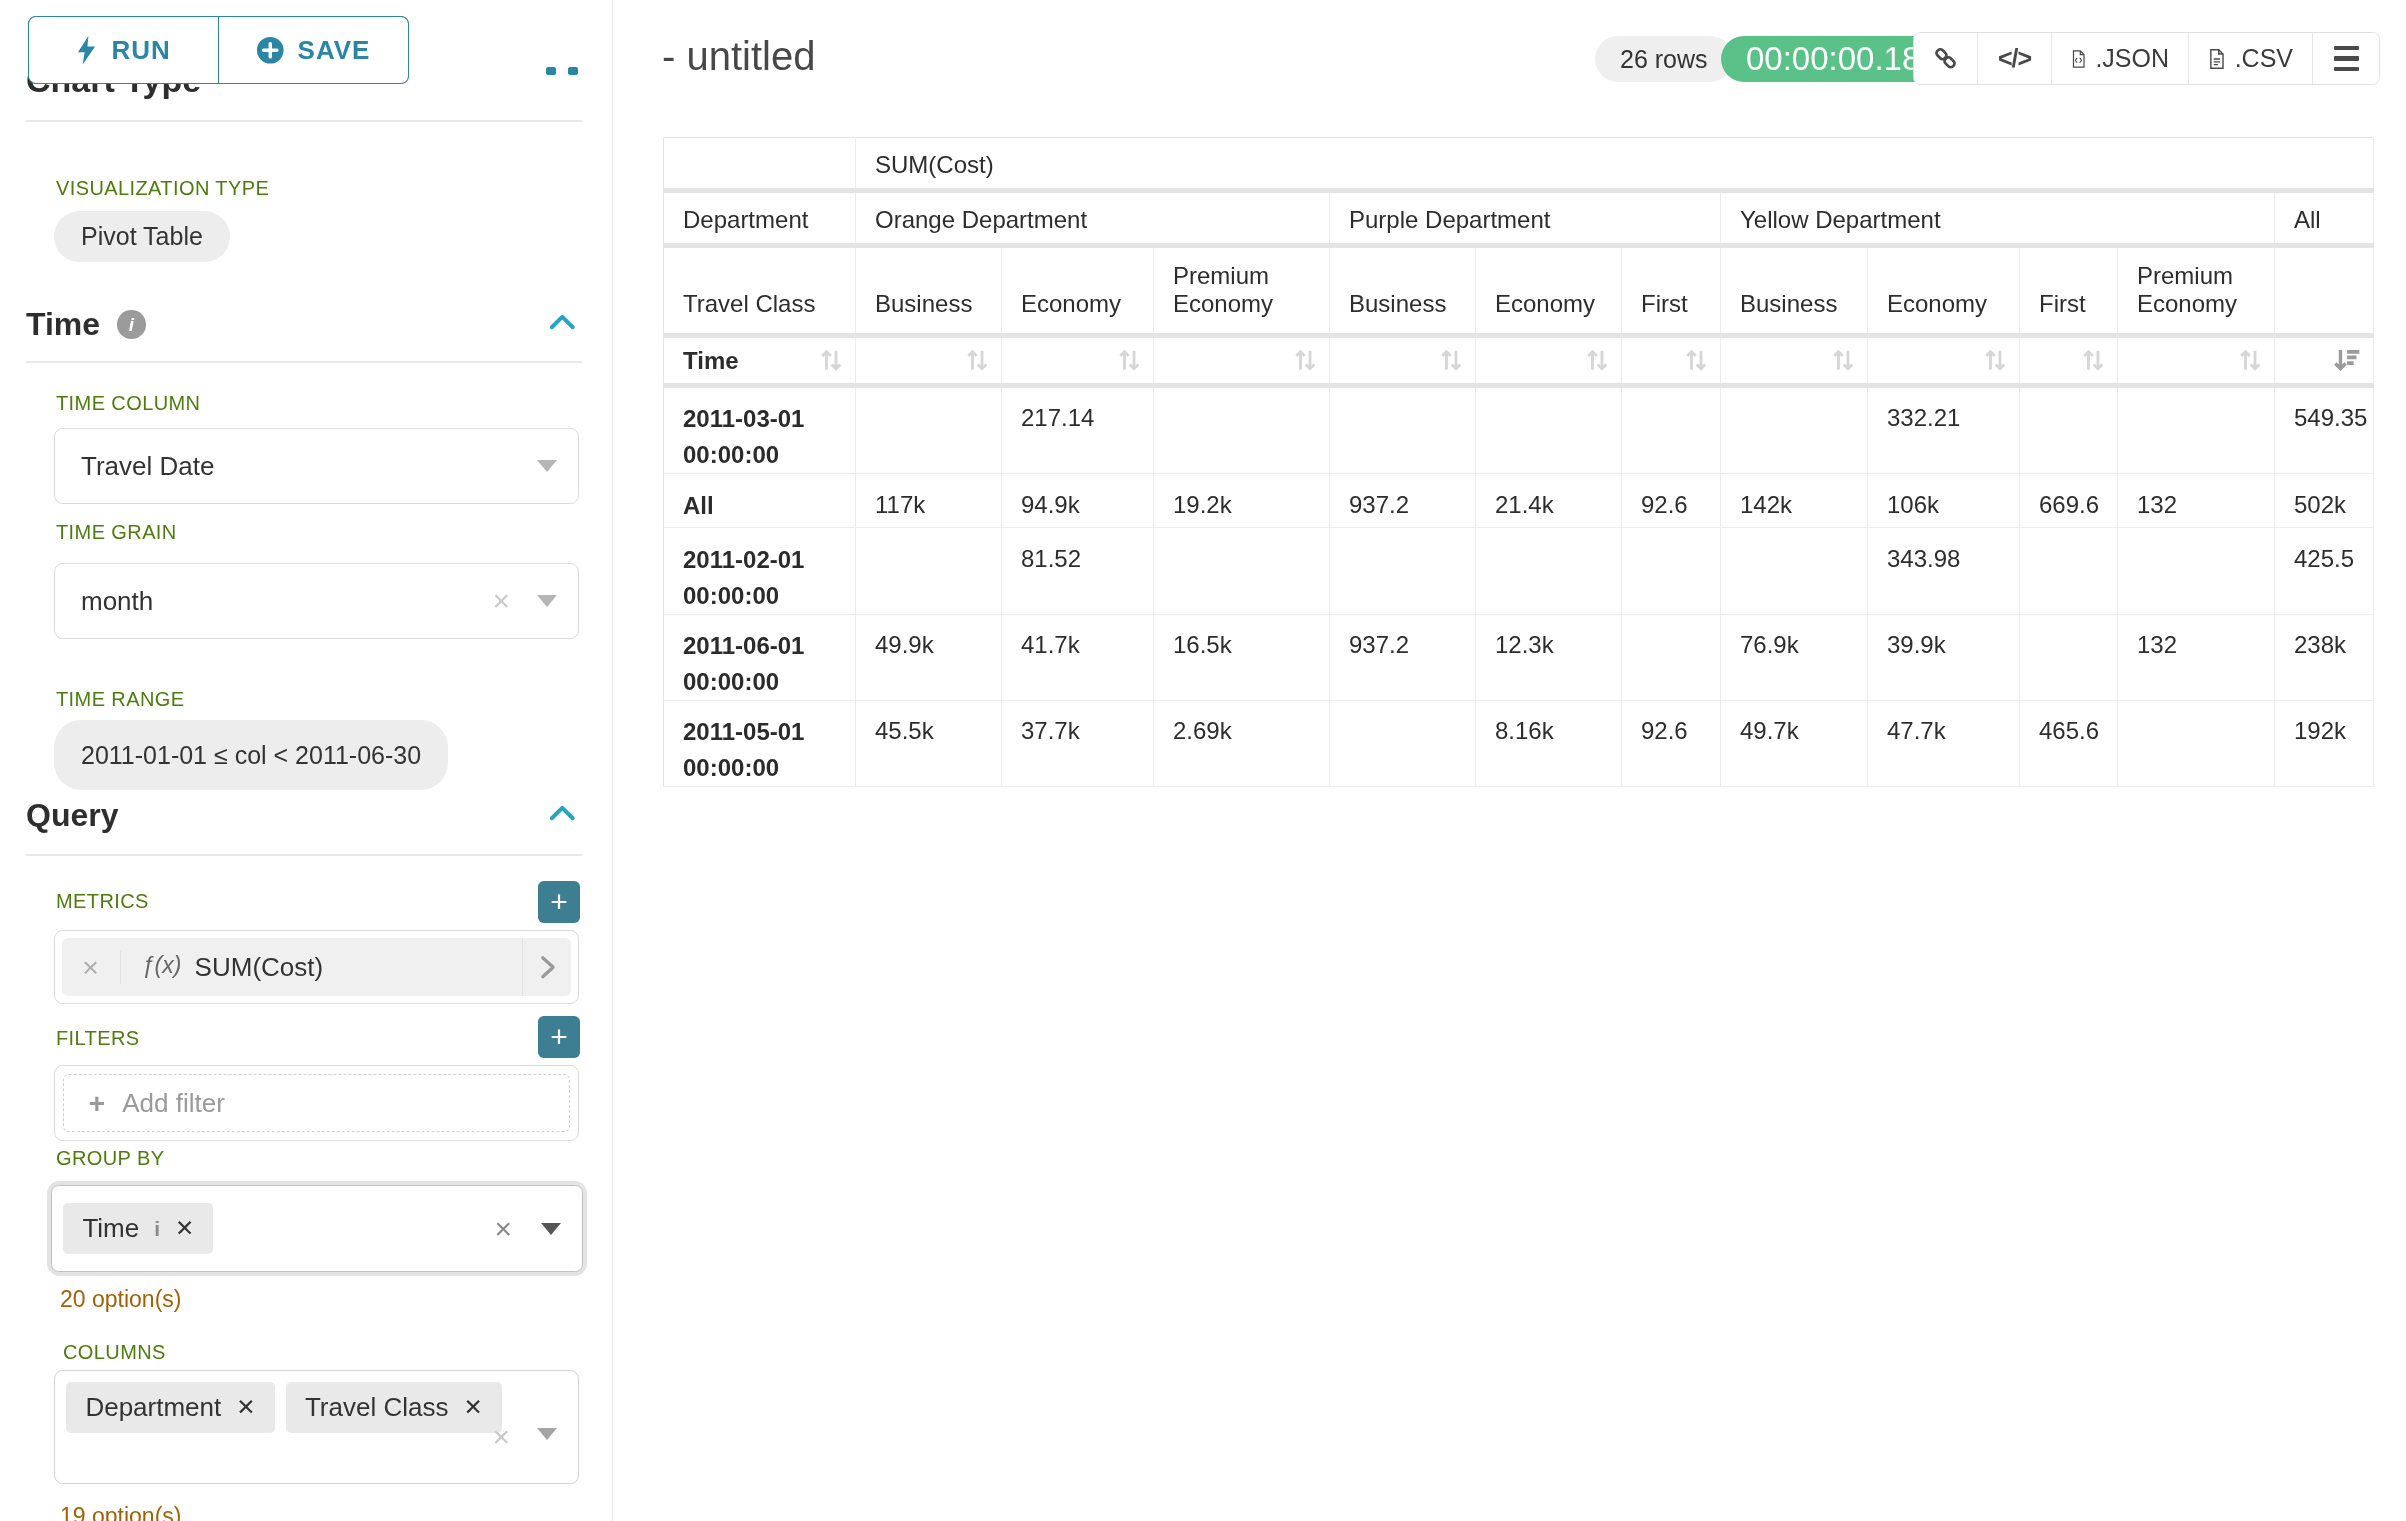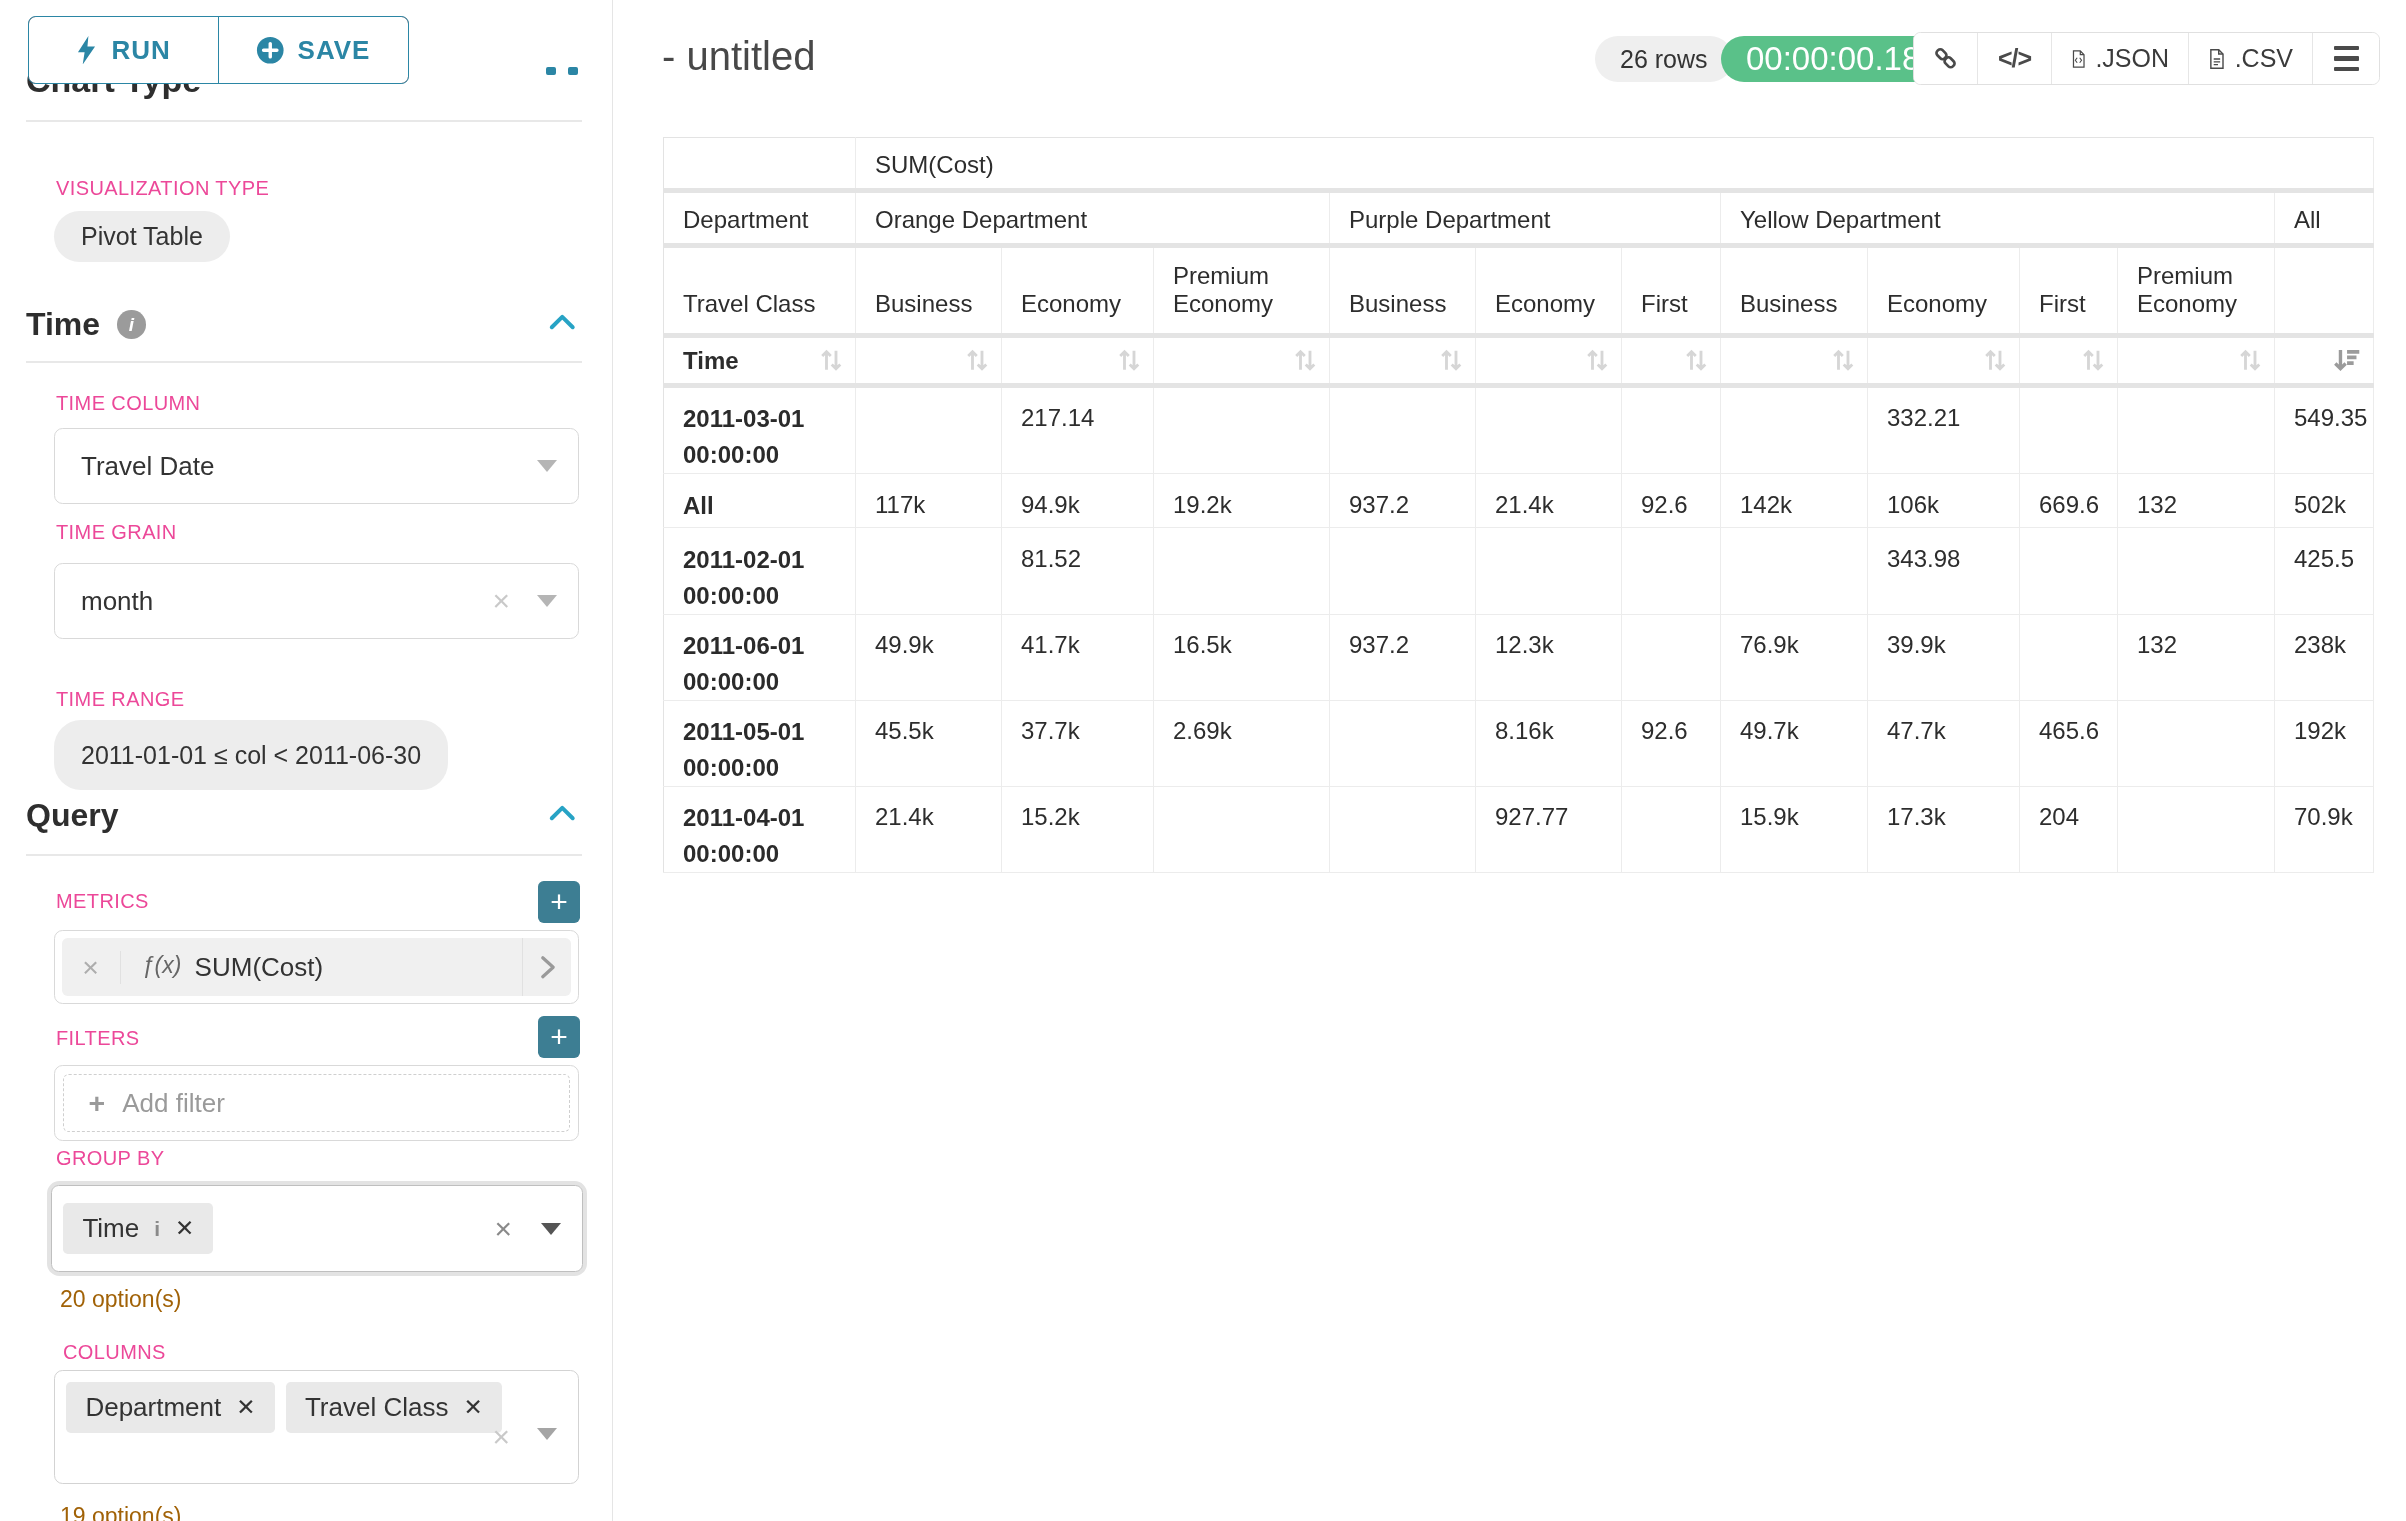--- a/index.html
+++ b/index.html
@@ -21,21 +21,21 @@
     display:flex; border:1.9px solid var(--accent,#2b86a5); border-radius:7.6px;
     overflow:hidden; background:#0f172a; z-index:4; }
   .btn-group button { flex:1; display:flex; align-items:center; justify-content:center;
     gap:13.3px; background:#fff; border:none; color:var(--accent,#2b86a5);
     font-family:inherit; font-size:26px; font-weight:700; letter-spacing:1px; cursor:pointer; }
   .btn-group button + button { border-left:1.9px solid var(--accent,#2b86a5); }
 
   .divider { position:absolute; left:26px; width:556px; height:1.9px; background:#e8e8e8; }
   .d1 { top:120px; } .d2 { top:361px; } .d3 { top:854px; }
 
-  .field-label { position:absolute; left:56px; font-size:20px; color:#ec4899;
+  .field-label { position:absolute; left:56px; font-size:20px; color:#4d7c0f;
     letter-spacing:0.4px; white-space:nowrap; }
   .hint { position:absolute; left:60px; font-size:23px; color:#a16207; }
 
   .section-heading { position:absolute; left:26px; display:flex; align-items:center;
     gap:17px; font-size:32px; font-weight:600; color:#2e2e2e; }
   .info-badge { width:28.5px; height:28.5px; border-radius:50%; background:#9b9b9b; color:#fff;
     font-size:19px; font-weight:700; font-style:italic; display:flex; align-items:center;
     justify-content:center; }
   .collapse-chevron { position:absolute; top:7.6px; }
   .sec-time { top:306px; width:556px; } .sec-query { top:797px; width:556px; }
@@ -538,32 +538,18 @@
               <td>2.69k</td>
               <td></td>
               <td>8.16k</td>
               <td>92.6</td>
               <td>49.7k</td>
               <td>47.7k</td>
               <td>465.6</td>
               <td></td>
               <td>192k</td>
             </tr>
-            <tr class="rh5">
-              <th>2011-04-01 00:00:00</th>
-              <td>21.4k</td>
-              <td>15.2k</td>
-              <td></td>
-              <td></td>
-              <td>927.77</td>
-              <td></td>
-              <td>15.9k</td>
-              <td>17.3k</td>
-              <td>204</td>
-              <td></td>
-              <td>70.9k</td>
-            </tr>
           </tbody>
         </table>
     </div>
   </main>
 </div>
 
 
 </body></html>

